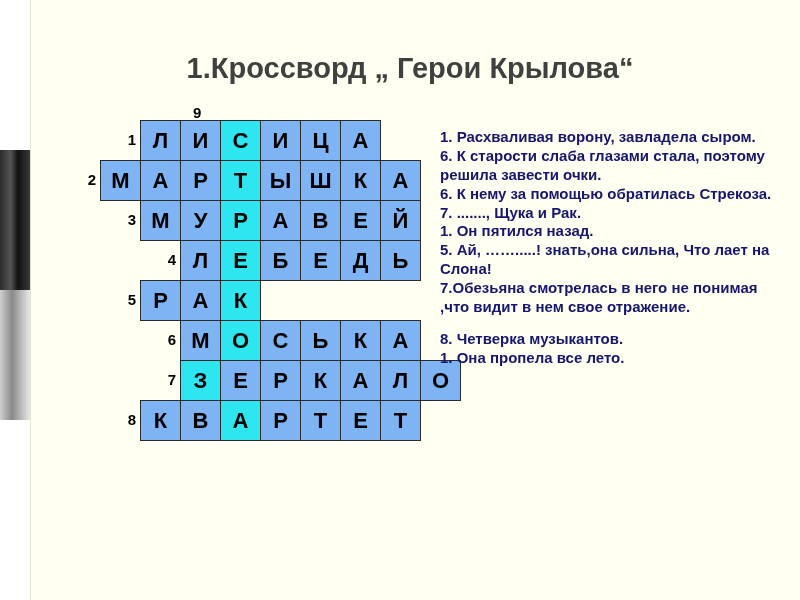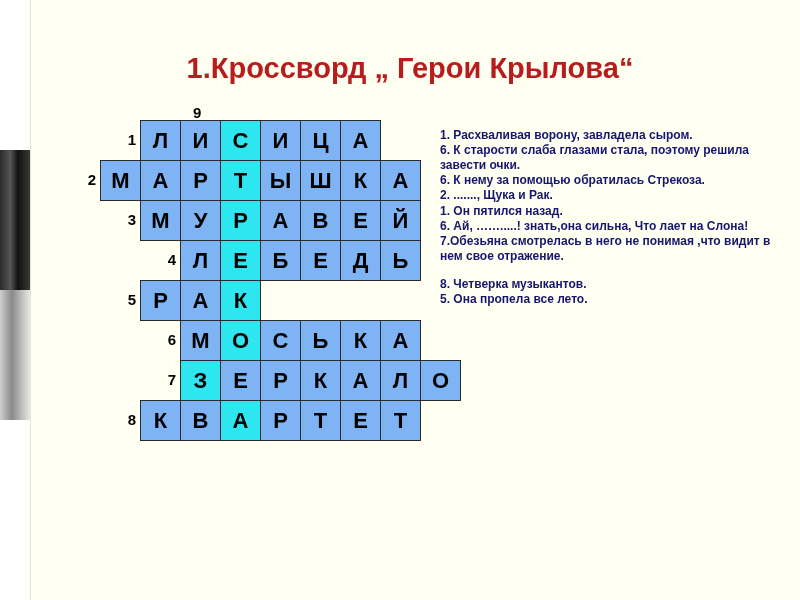--- a/index.html
+++ b/index.html
@@ -38,21 +38,21 @@
   }
 
   #title {
     position: absolute;
     left: 60px;
     top: 52px;
     width: 700px;
     text-align: center;
     font-size: 29px;
     font-weight: bold;
-    color: #b91c1c;
+    color: #404040;
     letter-spacing: 0px;
   }
 
   
   #crossword {
     position: absolute;
     left: 60px;
     top: 120px;
     width: 360px;
     height: 380px;
@@ -92,21 +92,21 @@
     font-weight: bold;
     color: #000;
   }
 
   
   #clues {
     position: absolute;
     left: 440px;
     top: 128px;
     width: 345px;
-    font-size: 12px;
+    font-size: 15px;
     font-weight: bold;
     color: #16166e;
     line-height: 1.26;
   }
   #clues .clue { margin: 0 0 0px 0; }
   #clues .clue.c7 { text-align: left; }
   #clues .gap { height: 13px; }
 </style>
 </head>
 <body>
@@ -196,20 +196,20 @@
       <div class="cell">Т</div>
       <div class="cell">Е</div>
       <div class="cell">Т</div>
     </div>
   </div>
 
 <div id="clues">
     <p class="clue">1. Расхваливая ворону, завладела сыром.</p>
     <p class="clue">6.  К старости слаба глазами стала, поэтому решила завести очки.</p>
     <p class="clue">6. К нему за помощью обратилась Стрекоза.</p>
-    <p class="clue">2.  ......., Щука и Рак.</p>
+    <p class="clue">7.  ......., Щука и Рак.</p>
     <p class="clue">1. Он пятился назад.</p>
-    <p class="clue">6.  Ай, …….....! знать,она сильна, Что лает на Слона!</p>
+    <p class="clue">5.  Ай, …….....! знать,она сильна, Что лает на Слона!</p>
     <p class="clue c7">7.Обезьяна смотрелась в него  не  понимая ,что видит в нем свое  отражение.</p>
     <div class="gap"></div>
     <p class="clue">8. Четверка музыкантов.</p>
-    <p class="clue">5. Она пропела все лето.</p>
+    <p class="clue">1. Она пропела все лето.</p>
   </div>
 
 </body></html>

